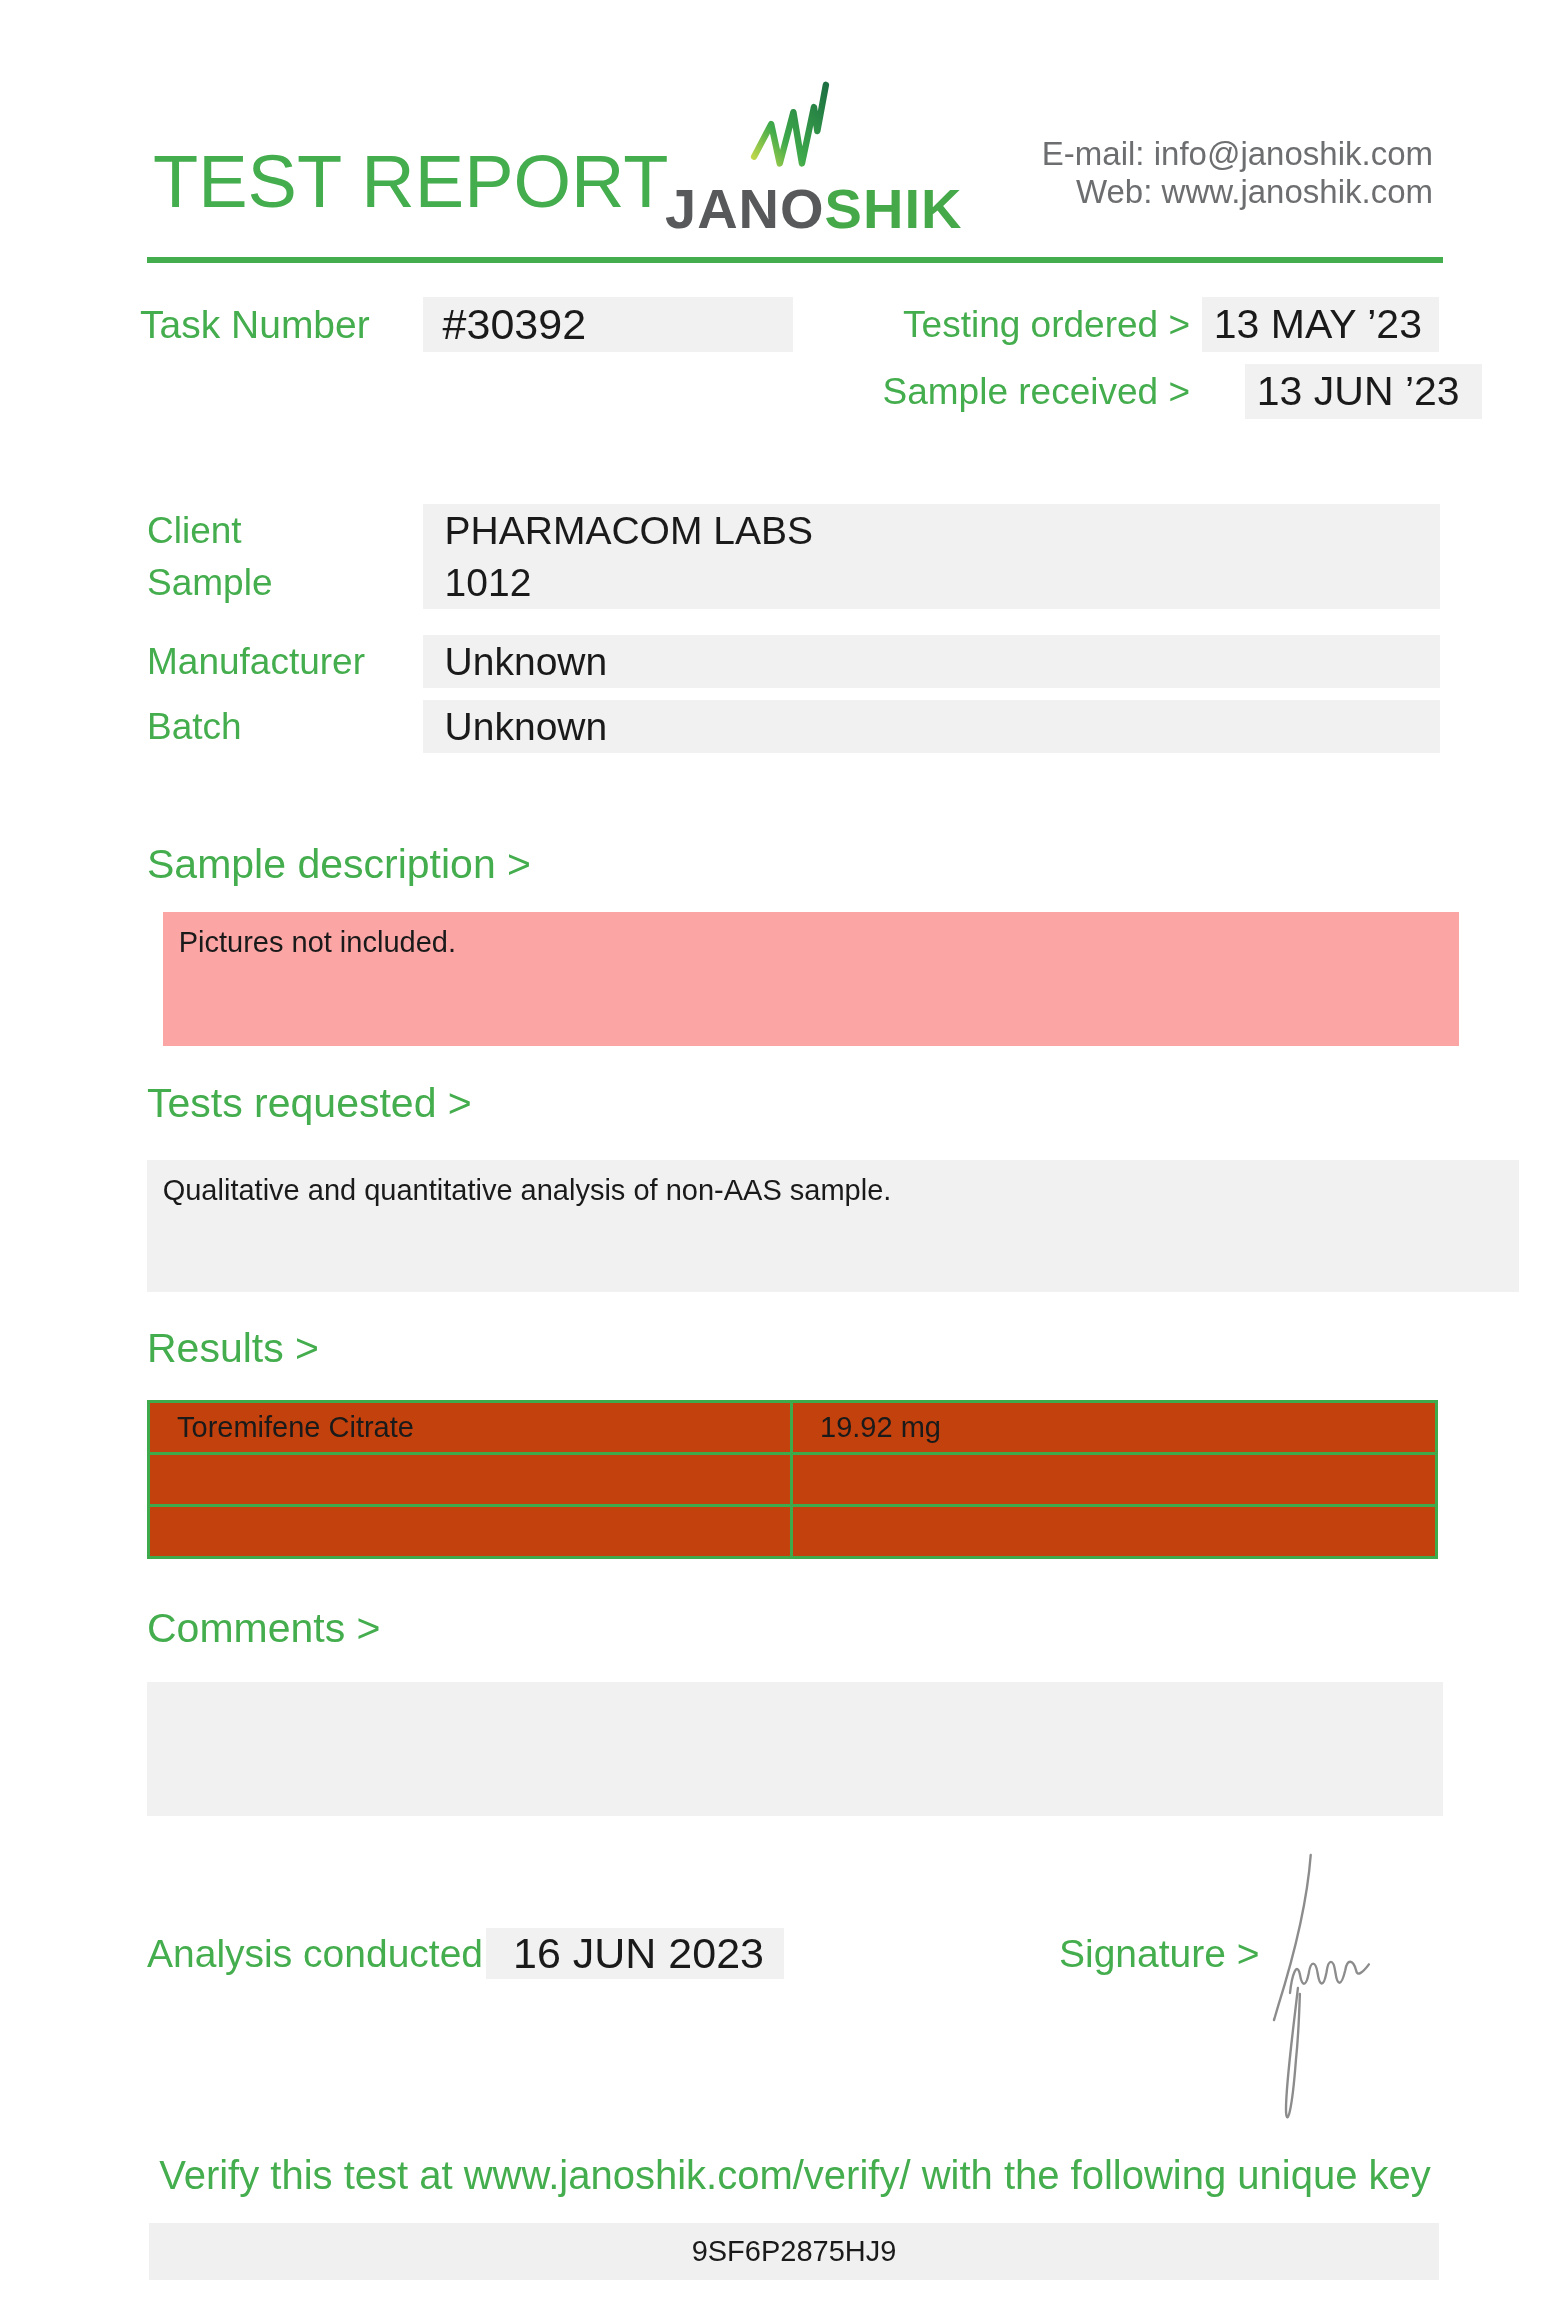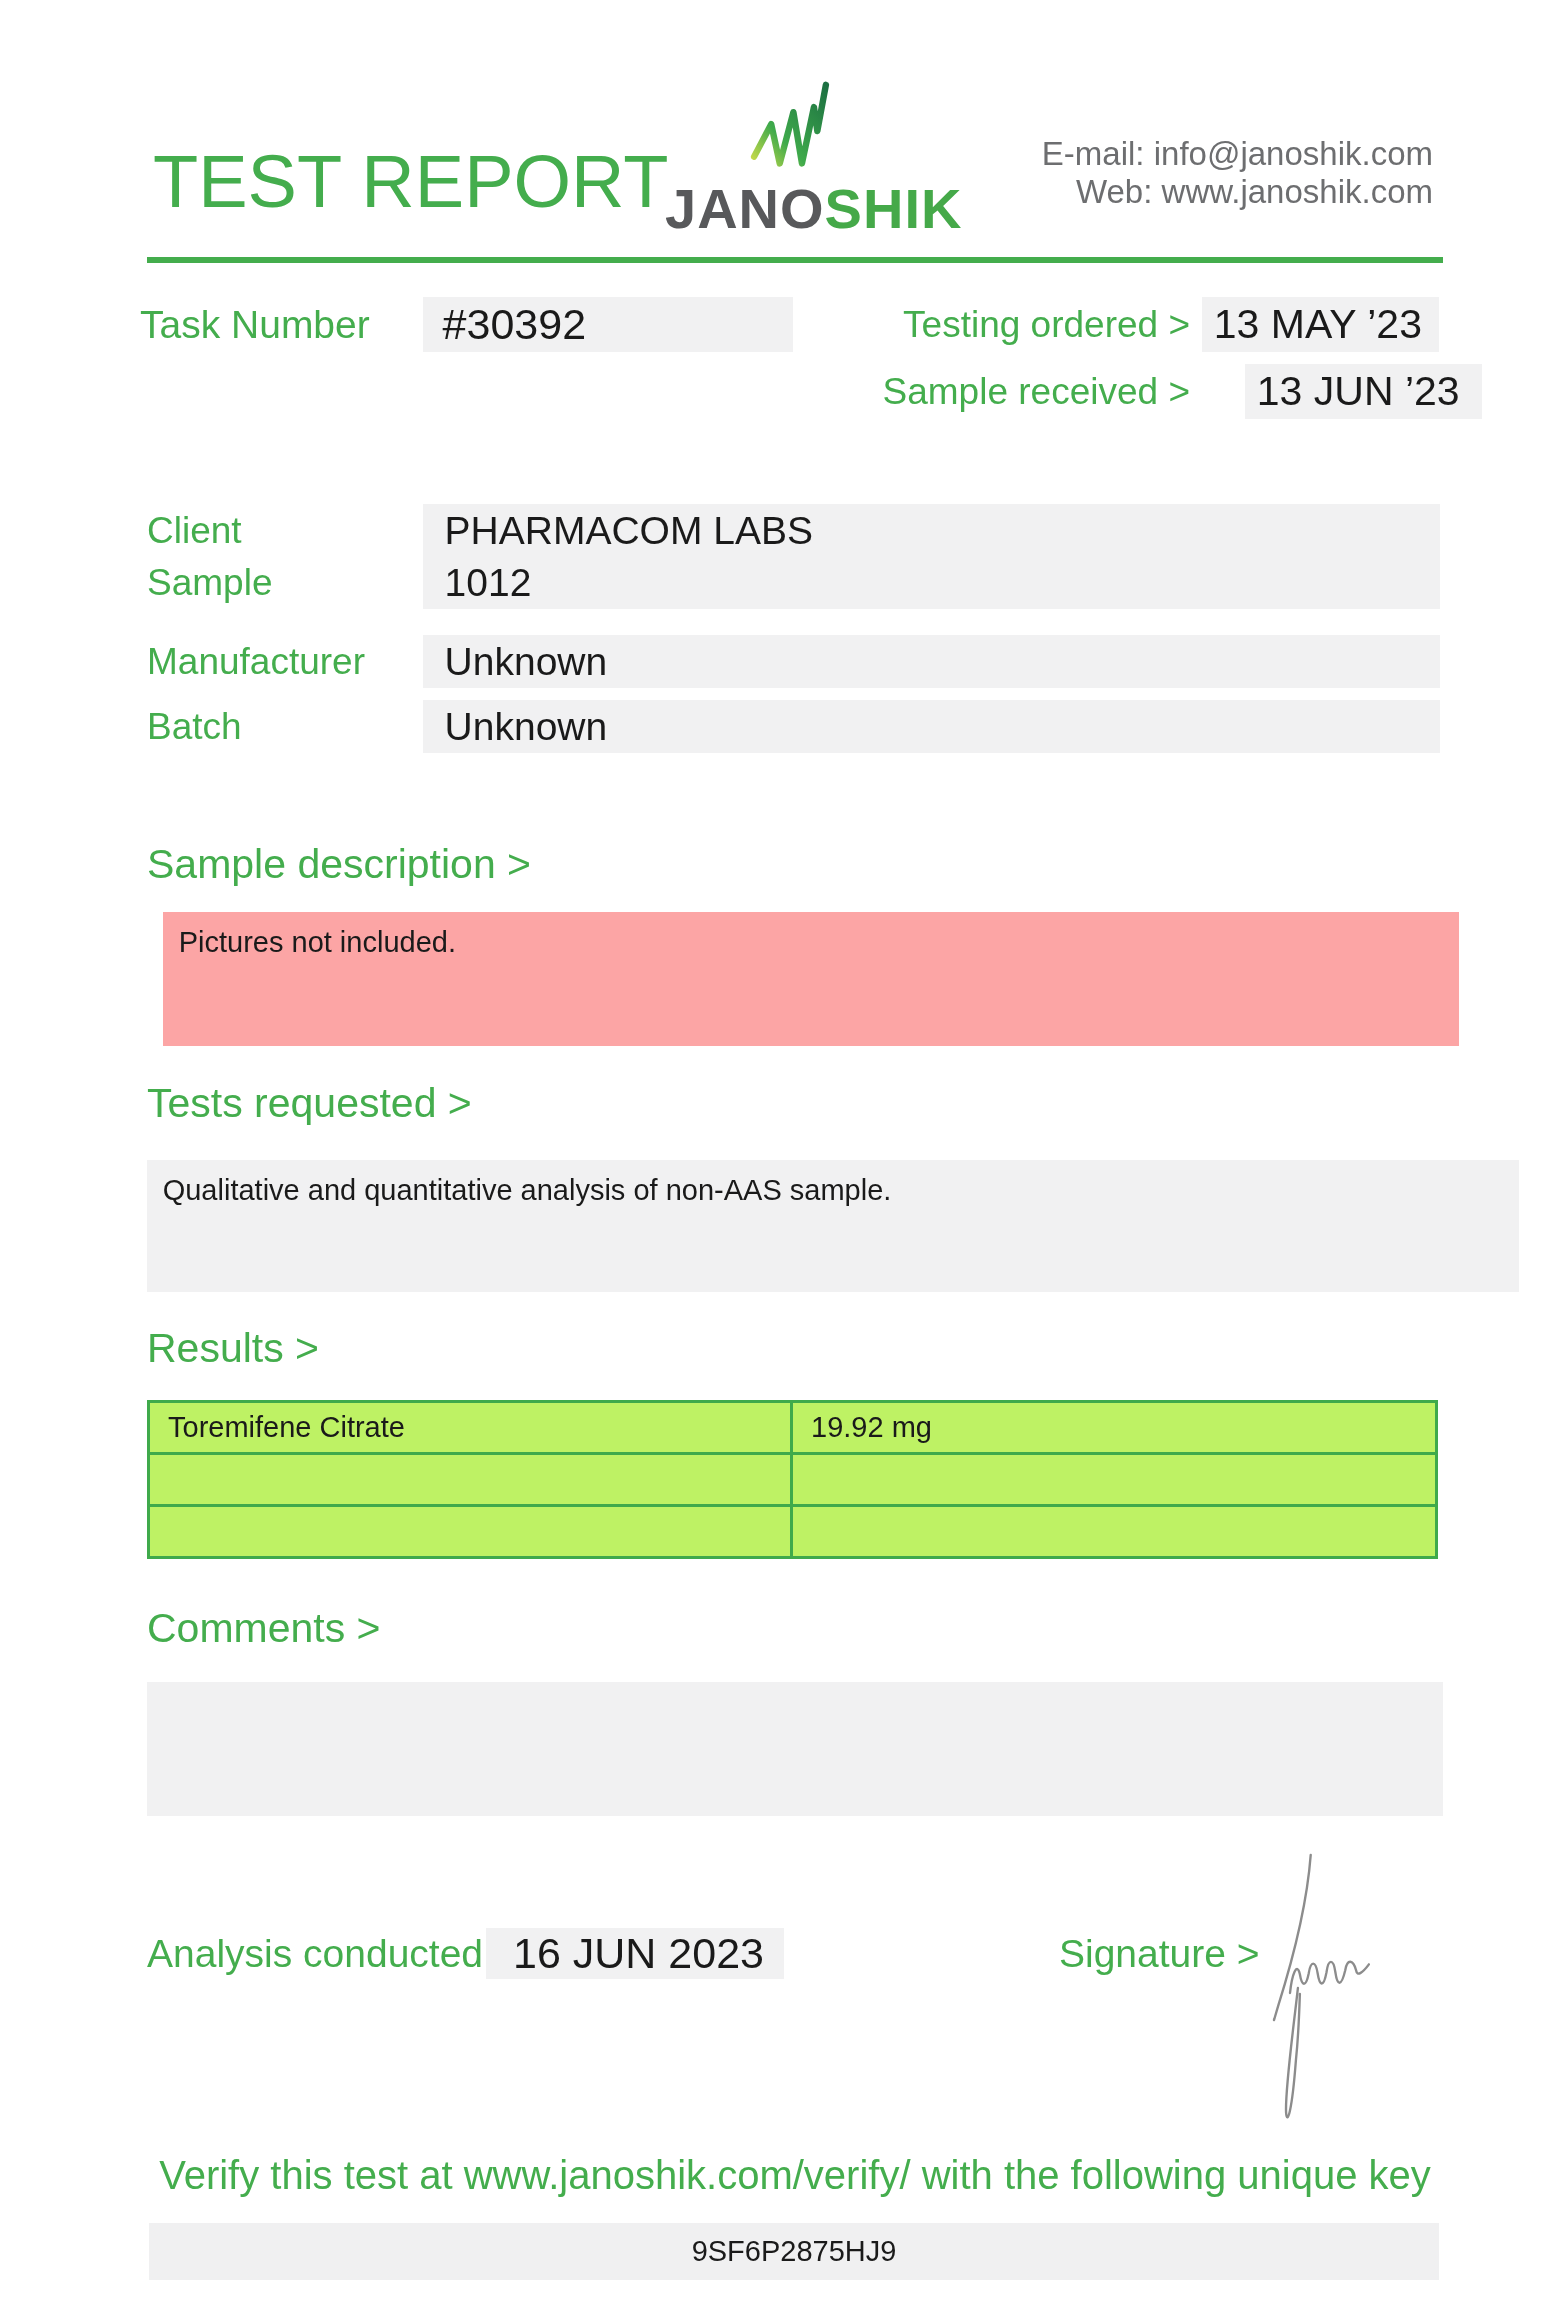--- a/index.html
+++ b/index.html
@@ -83,22 +83,22 @@
     left: 147px; top: 1160px; width: 1372px; height: 132px;
     background: #f1f1f2; font-size: 29px; padding: 13.7px 15.7px;
   }
   .h-results { left: 147px; top: 1325px; }
   .results-table {
     left: 147px; top: 1400px; width: 1291px;
     border-collapse: collapse;
   }
   .results-table td {
     border: 3.9px solid #3faa4b;
-    height: 52px; font-size: 29px; padding-left: 18px;
-    background: #bef264;
+    height: 52px; font-size: 29px; padding-left: 27px;
+    background: #c2410c;
   }
   .results-table td.c0 { width: 643px; }
   .h-comments { left: 147px; top: 1605px; }
   .comments-box {
     left: 147px; top: 1682px; width: 1296px; height: 134px;
     background: #f1f1f2; font-size: 29px; padding: 13.7px 15.7px;
   }
 
   
   .analysis-label { left: 147px; top: 1928px; line-height: 51px; font-size: 39px; }

